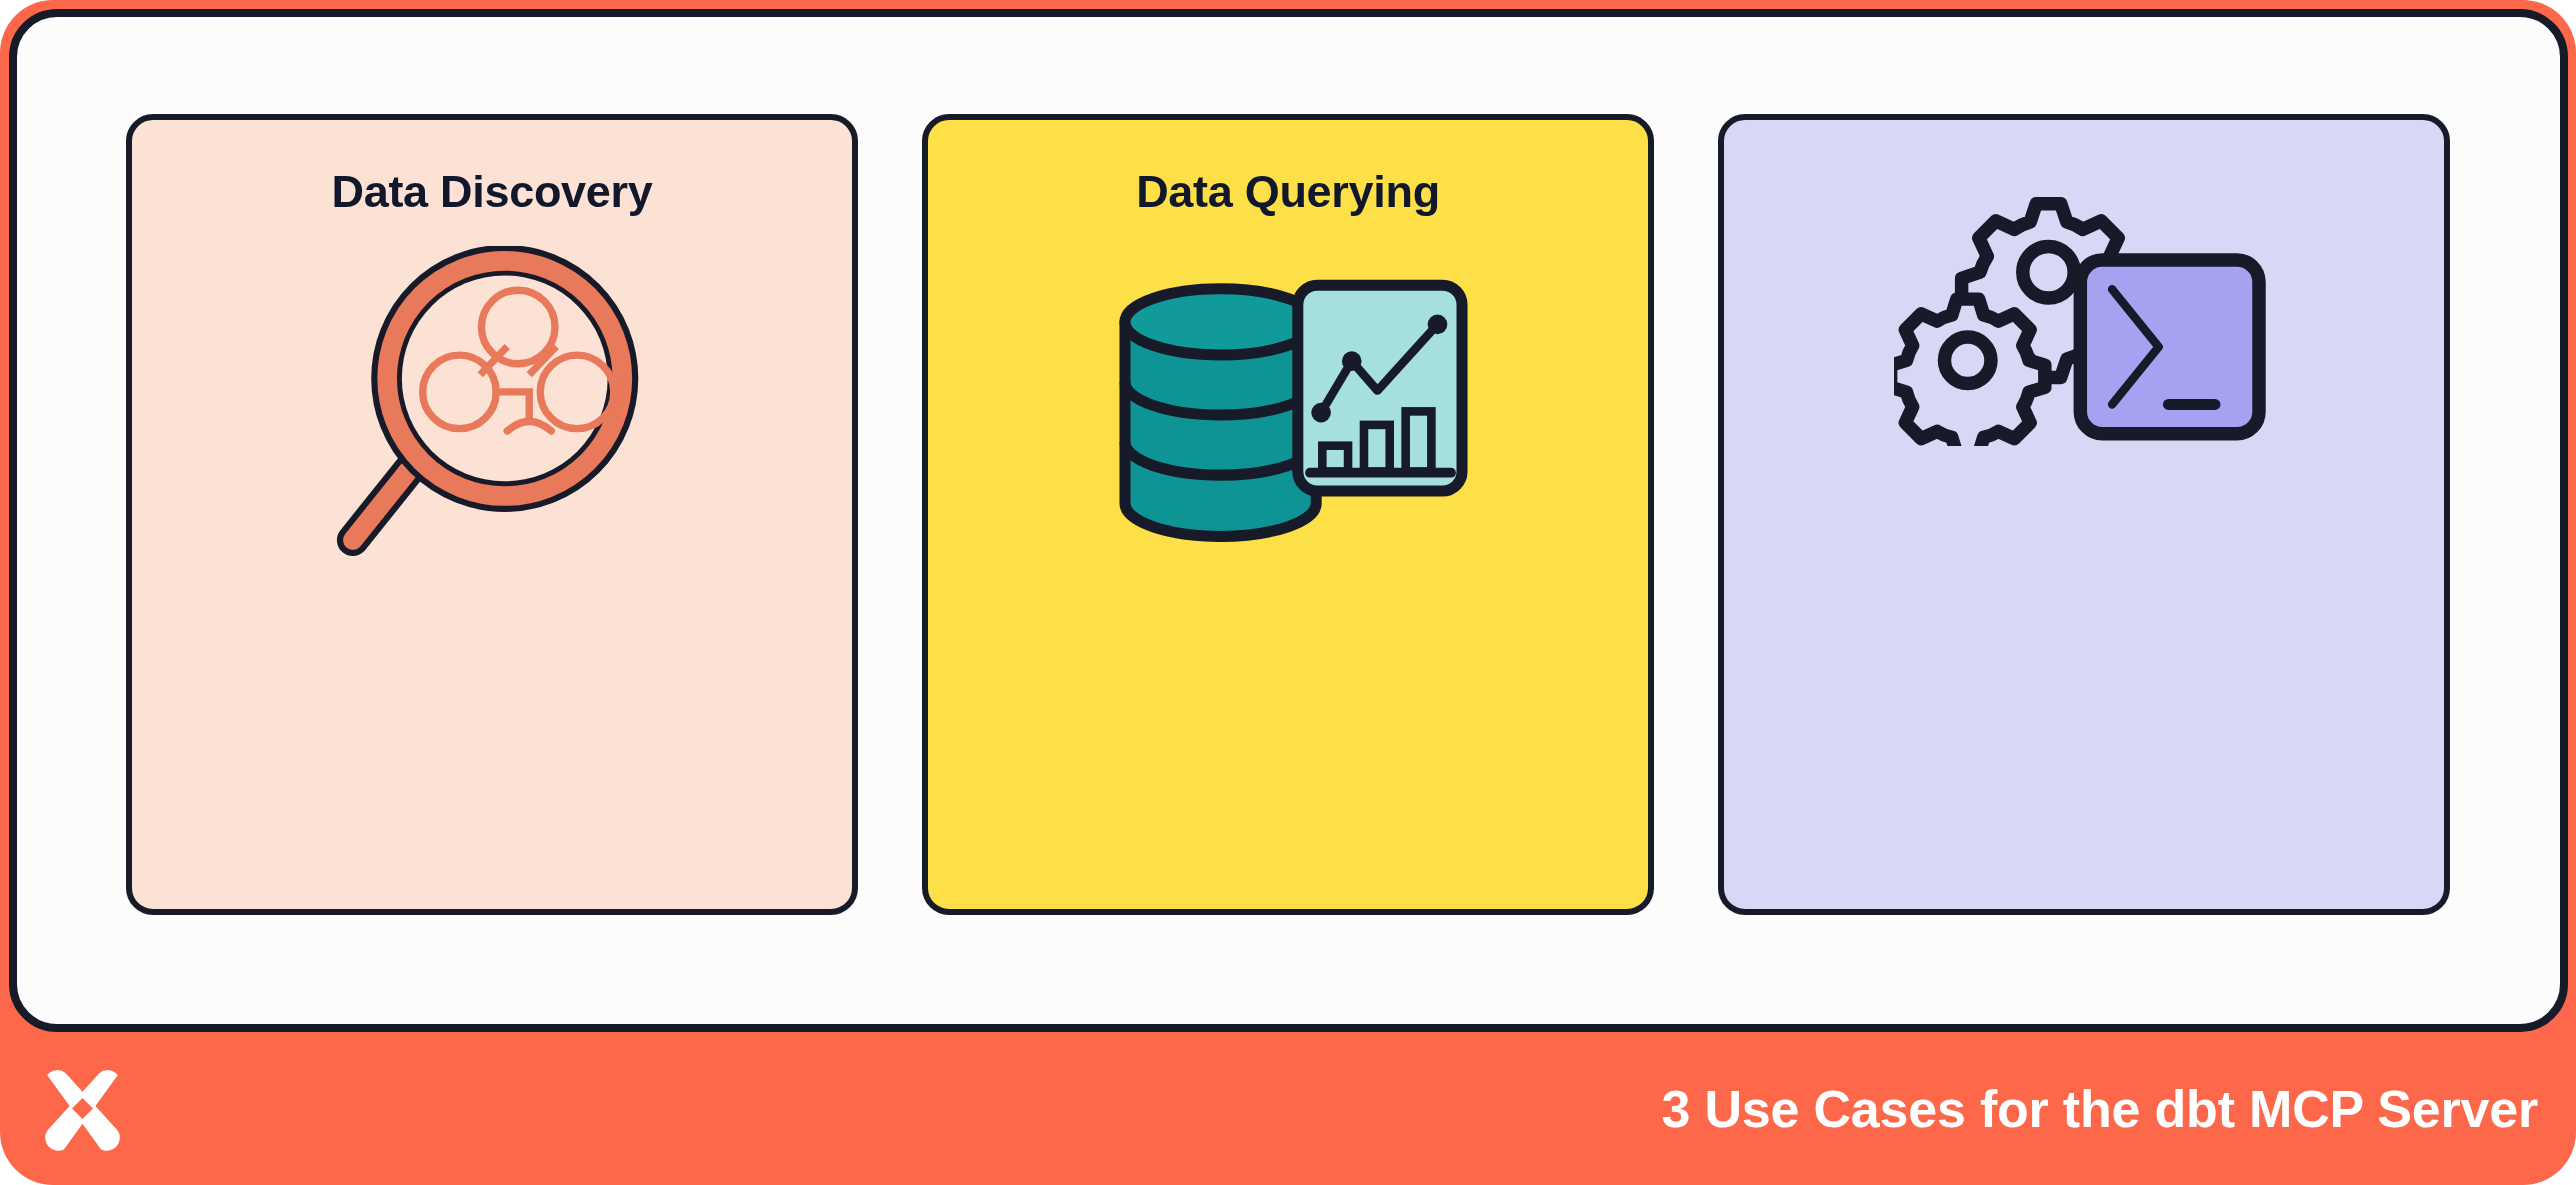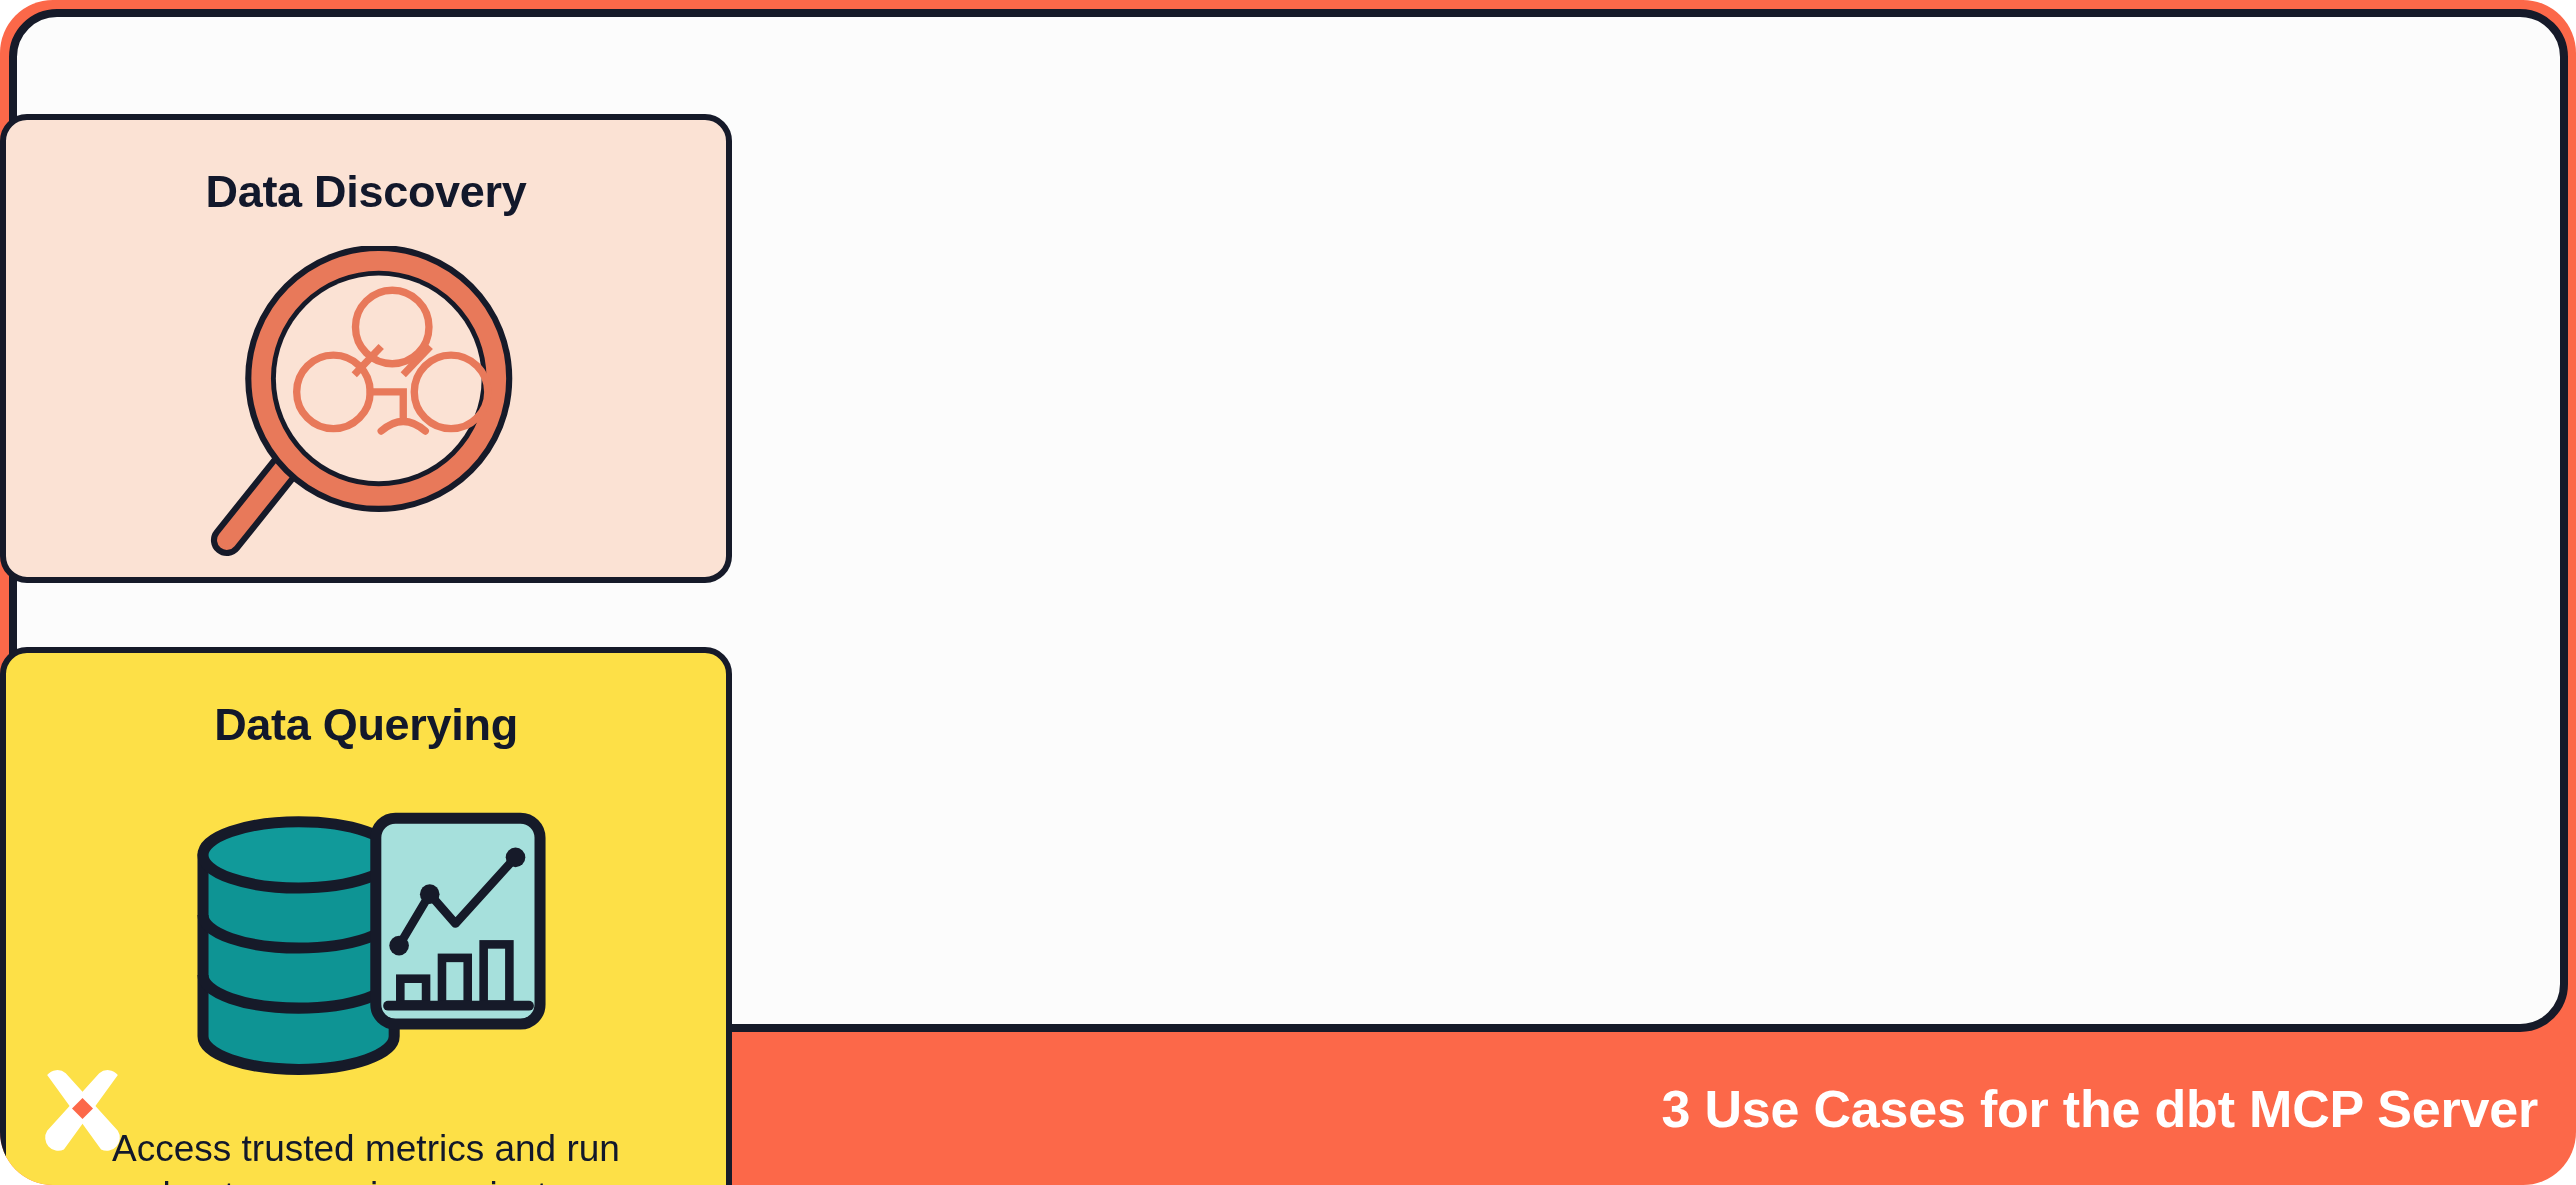--- a/index.html
+++ b/index.html
@@ -33,25 +33,24 @@
 
   
   #cards {
     position: absolute;
     left: 0;
     top: 0;
     width: 100%;
     height: 100%;
     display: flex;
     align-items: flex-start;
-    justify-content: space-between;
+    justify-content: center;
     gap: 64px;
     padding-top: 114px;
     box-sizing: border-box;
-    flex-direction: column;
   }
 
   .card {
     width: 732px;
     height: 801px;
     border: 6.7px solid #161A29;
     border-radius: 27px;
     box-sizing: border-box;
     display: flex;
     flex-direction: column;
@@ -168,21 +167,20 @@
             <circle cx="207" cy="76" r="8" fill="#161A29"></circle>
             <circle cx="277" cy="46" r="8" fill="#161A29"></circle>
 
             <rect x="183" y="145" width="21" height="21" fill="none" stroke="#161A29" stroke-width="7"></rect>
             <rect x="217" y="128" width="21" height="38" fill="none" stroke="#161A29" stroke-width="7"></rect>
             <rect x="251" y="117" width="21" height="49" fill="none" stroke="#161A29" stroke-width="7"></rect>
             <line x1="173" y1="167" x2="288" y2="167" stroke="#161A29" stroke-width="8" stroke-linecap="round"></line>
           </g>
         </svg>
       </div>
-      <div class="card-body">Access trusted metrics and run exploratory queries against your data models</div>
     </div>
 
     <div class="card lavender">
       <div class="card-art">
         <svg width="380" height="257" viewBox="0 0 310 210">
 
           <g transform="translate(126,68)">
             <path d="M-10,-56 h20 l5,15 a42 42 0 0 1 13,6 l15,-7 l14,14 l-7,15 a42 42 0 0 1 6,13 l15,5 v20 l-15,5 a42 42 0 0 1 -6,13 l7,15 l-14,14 l-15,-7 a42 42 0 0 1 -13,6 l-5,15 h-20 l-5,-15 a42 42 0 0 1 -13,-6 l-15,7 l-14,-14 l7,-15 a42 42 0 0 1 -6,-13 l-15,-5 v-20 l15,-5 a42 42 0 0 1 6,-13 l-7,-15 l14,-14 l15,7 a42 42 0 0 1 13,-6 Z" fill="#D8D7F5" stroke="#161A29" stroke-width="11" stroke-linejoin="round"></path>
             <circle cx="0" cy="0" r="21" fill="#D8D7F5" stroke="#161A29" stroke-width="11"></circle>
           </g>

